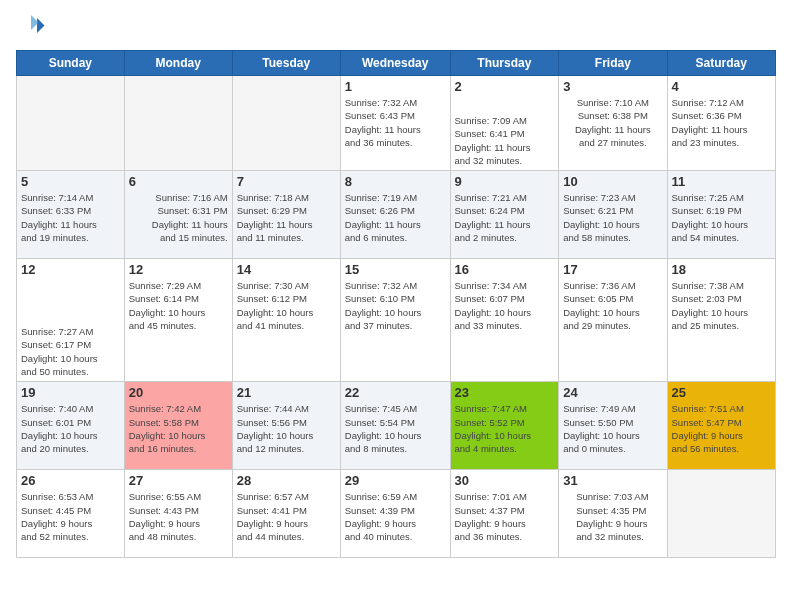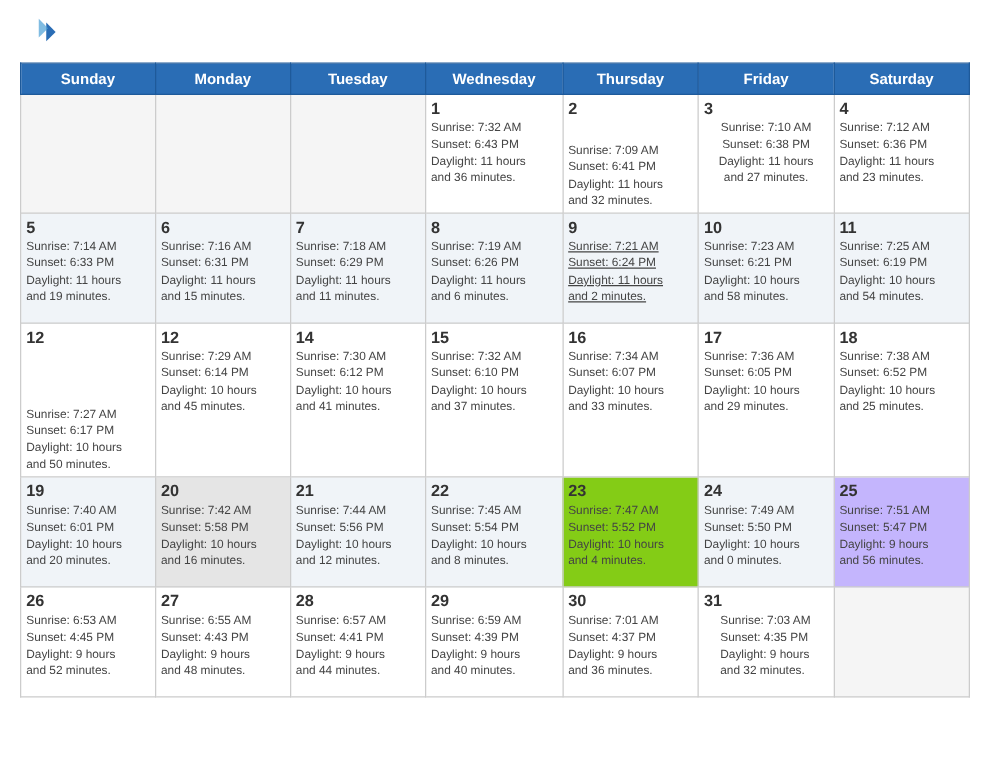--- a/index.html
+++ b/index.html
@@ -168,42 +168,42 @@
         <tr>
           <td style="background: rgb(240, 244, 248);">
             <div class="day-number">5</div>
             <div class="day-info" style="white-space: pre-line;">Sunrise: 7:14 AM
 Sunset: 6:33 PM
 Daylight: 11 hours
 and 19 minutes.</div>
           </td>
           <td style="background: rgb(240, 244, 248);">
             <div class="day-number">6</div>
-            <div class="day-info" style="white-space: pre-line;">Sunrise: 7:16 AM
+            <div class="day-info" style="white-space: pre-line; text-align: right;">Sunrise: 7:16 AM
 Sunset: 6:31 PM
 Daylight: 11 hours
 and 15 minutes.</div>
           </td>
           <td style="background: rgb(240, 244, 248);">
             <div class="day-number">7</div>
             <div class="day-info" style="white-space: pre-line;">Sunrise: 7:18 AM
 Sunset: 6:29 PM
 Daylight: 11 hours
 and 11 minutes.</div>
           </td>
           <td style="background: rgb(240, 244, 248);">
             <div class="day-number">8</div>
             <div class="day-info" style="white-space: pre-line;">Sunrise: 7:19 AM
 Sunset: 6:26 PM
 Daylight: 11 hours
 and 6 minutes.</div>
           </td>
           <td style="background: rgb(240, 244, 248);">
             <div class="day-number">9</div>
-            <div class="day-info" style="white-space: pre-line; text-decoration: underline;">Sunrise: 7:21 AM
+            <div class="day-info" style="white-space: pre-line;">Sunrise: 7:21 AM
 Sunset: 6:24 PM
 Daylight: 11 hours
 and 2 minutes.</div>
           </td>
           <td style="background: rgb(240, 244, 248);">
             <div class="day-number">10</div>
             <div class="day-info" style="white-space: pre-line;">Sunrise: 7:23 AM
 Sunset: 6:21 PM
 Daylight: 10 hours
 and 58 minutes.</div>
@@ -255,34 +255,34 @@
           <td>
             <div class="day-number">17</div>
             <div class="day-info" style="white-space: pre-line;">Sunrise: 7:36 AM
 Sunset: 6:05 PM
 Daylight: 10 hours
 and 29 minutes.</div>
           </td>
           <td>
             <div class="day-number">18</div>
             <div class="day-info" style="white-space: pre-line;">Sunrise: 7:38 AM
-Sunset: 6:52 PM
+Sunset: 2:03 PM
 Daylight: 10 hours
 and 25 minutes.</div>
           </td>
         </tr>
         <tr>
           <td style="background: rgb(240, 244, 248);">
             <div class="day-number">19</div>
             <div class="day-info" style="white-space: pre-line;">Sunrise: 7:40 AM
 Sunset: 6:01 PM
 Daylight: 10 hours
 and 20 minutes.</div>
           </td>
-          <td style="background: #e5e5e5; margin-left: 44px;">
+          <td style="background: #fca5a5; margin-left: 44px;">
             <div class="day-number">20</div>
             <div class="day-info" style="white-space: pre-line;">Sunrise: 7:42 AM
 Sunset: 5:58 PM
 Daylight: 10 hours
 and 16 minutes.</div>
           </td>
           <td style="background: rgb(240, 244, 248);">
             <div class="day-number">21</div>
             <div class="day-info" style="white-space: pre-line;">Sunrise: 7:44 AM
 Sunset: 5:56 PM
@@ -303,21 +303,21 @@
 Daylight: 10 hours
 and 4 minutes.</div>
           </td>
           <td style="background: rgb(240, 244, 248);">
             <div class="day-number">24</div>
             <div class="day-info" style="white-space: pre-line;">Sunrise: 7:49 AM
 Sunset: 5:50 PM
 Daylight: 10 hours
 and 0 minutes.</div>
           </td>
-          <td style="background: #c4b5fd;">
+          <td style="background: #eab308;">
             <div class="day-number">25</div>
             <div class="day-info" style="white-space: pre-line;">Sunrise: 7:51 AM
 Sunset: 5:47 PM
 Daylight: 9 hours
 and 56 minutes.</div>
           </td>
         </tr>
         <tr>
           <td>
             <div class="day-number">26</div>

